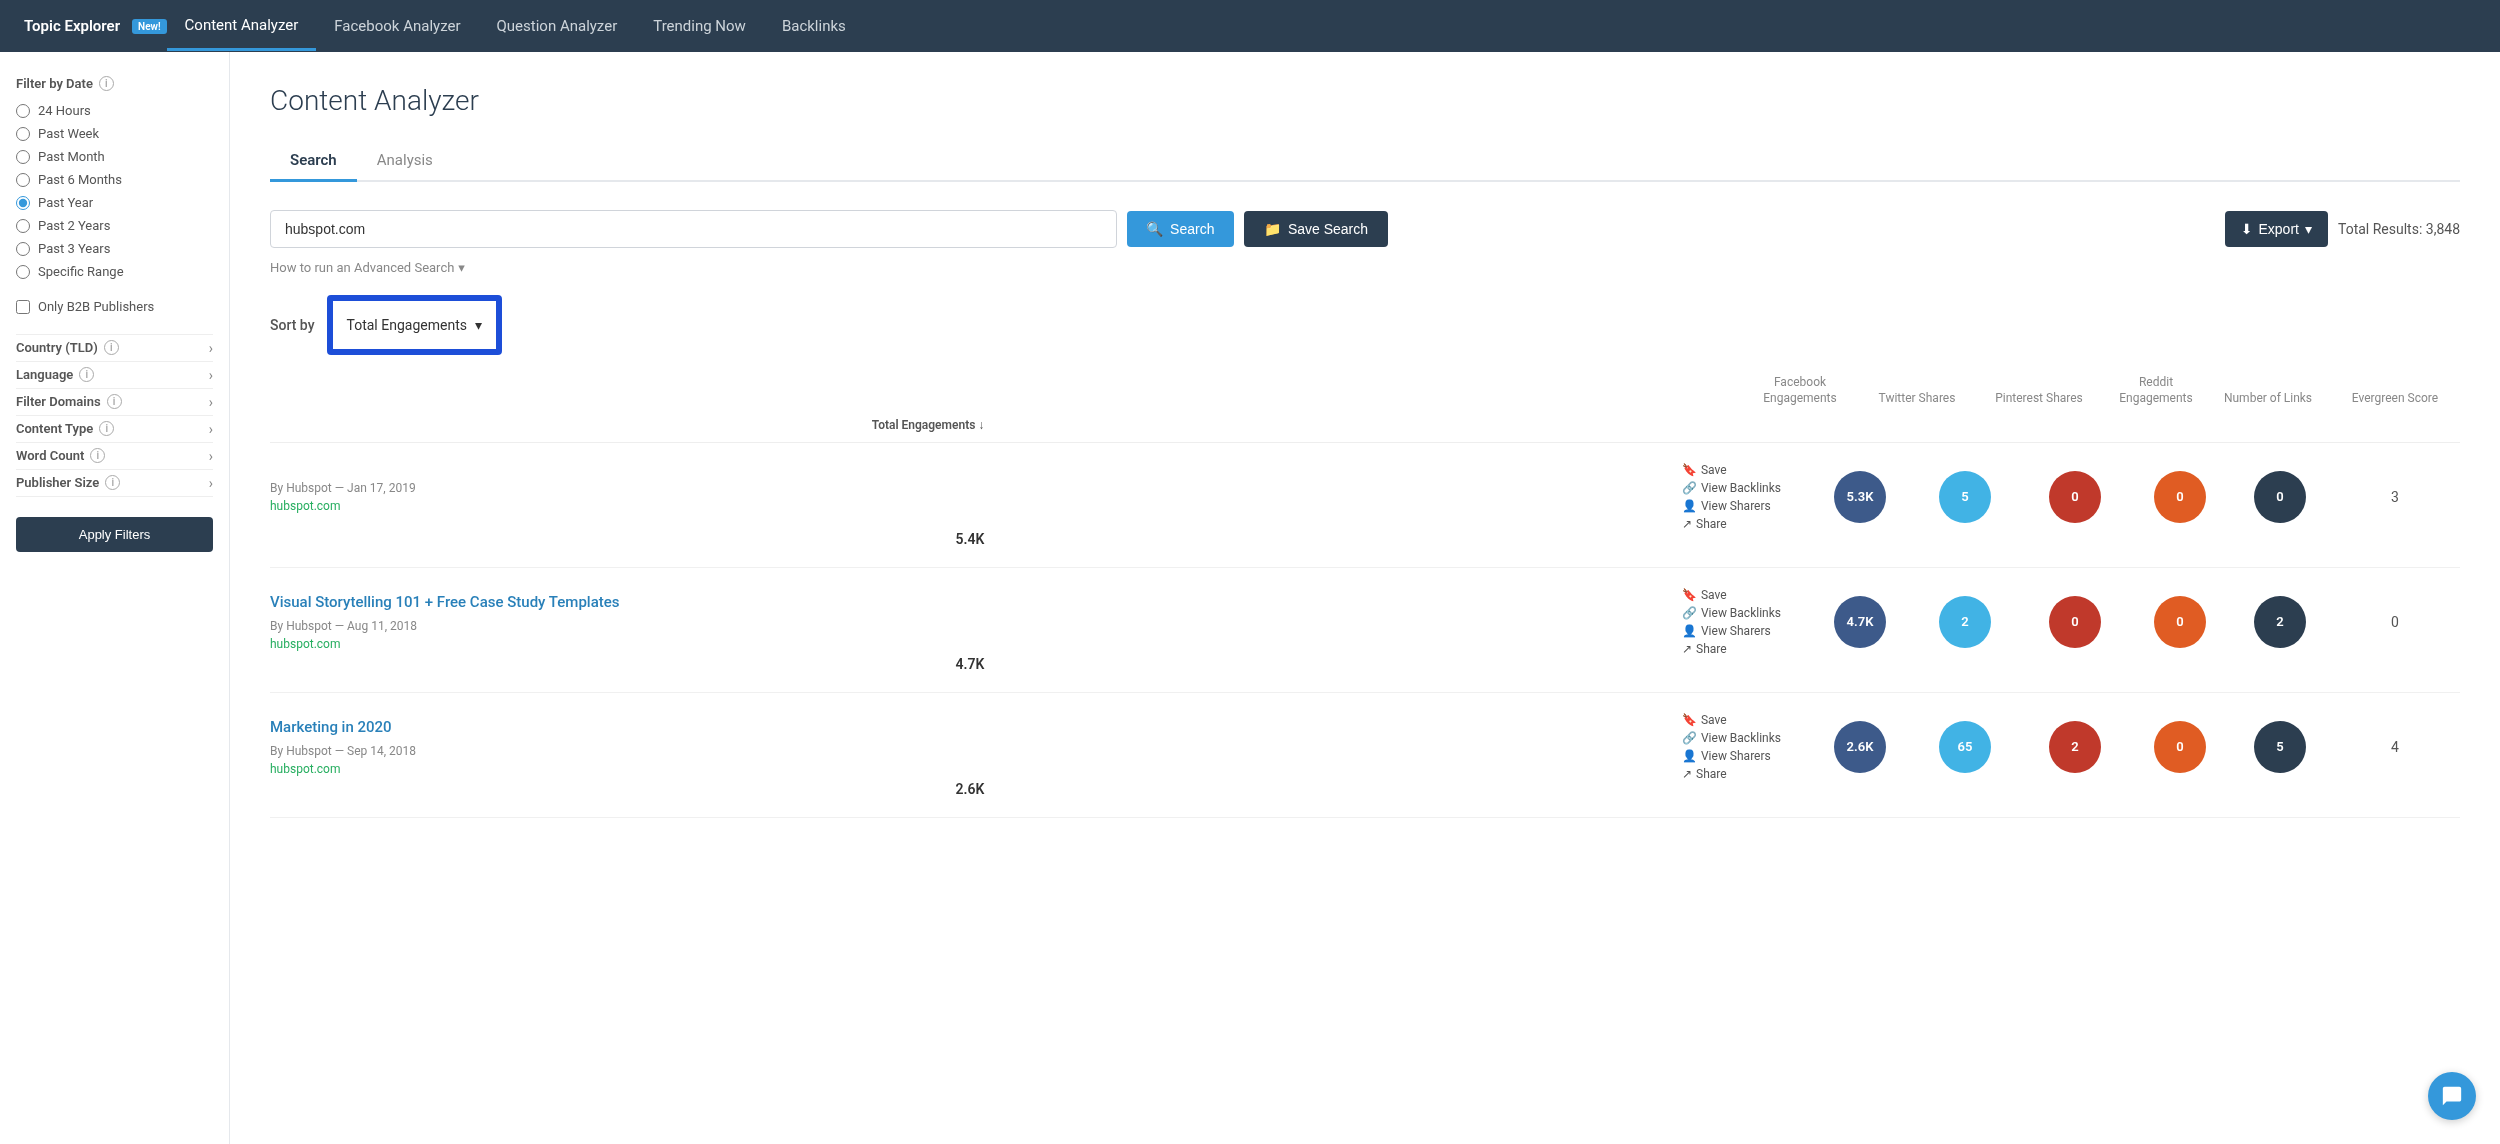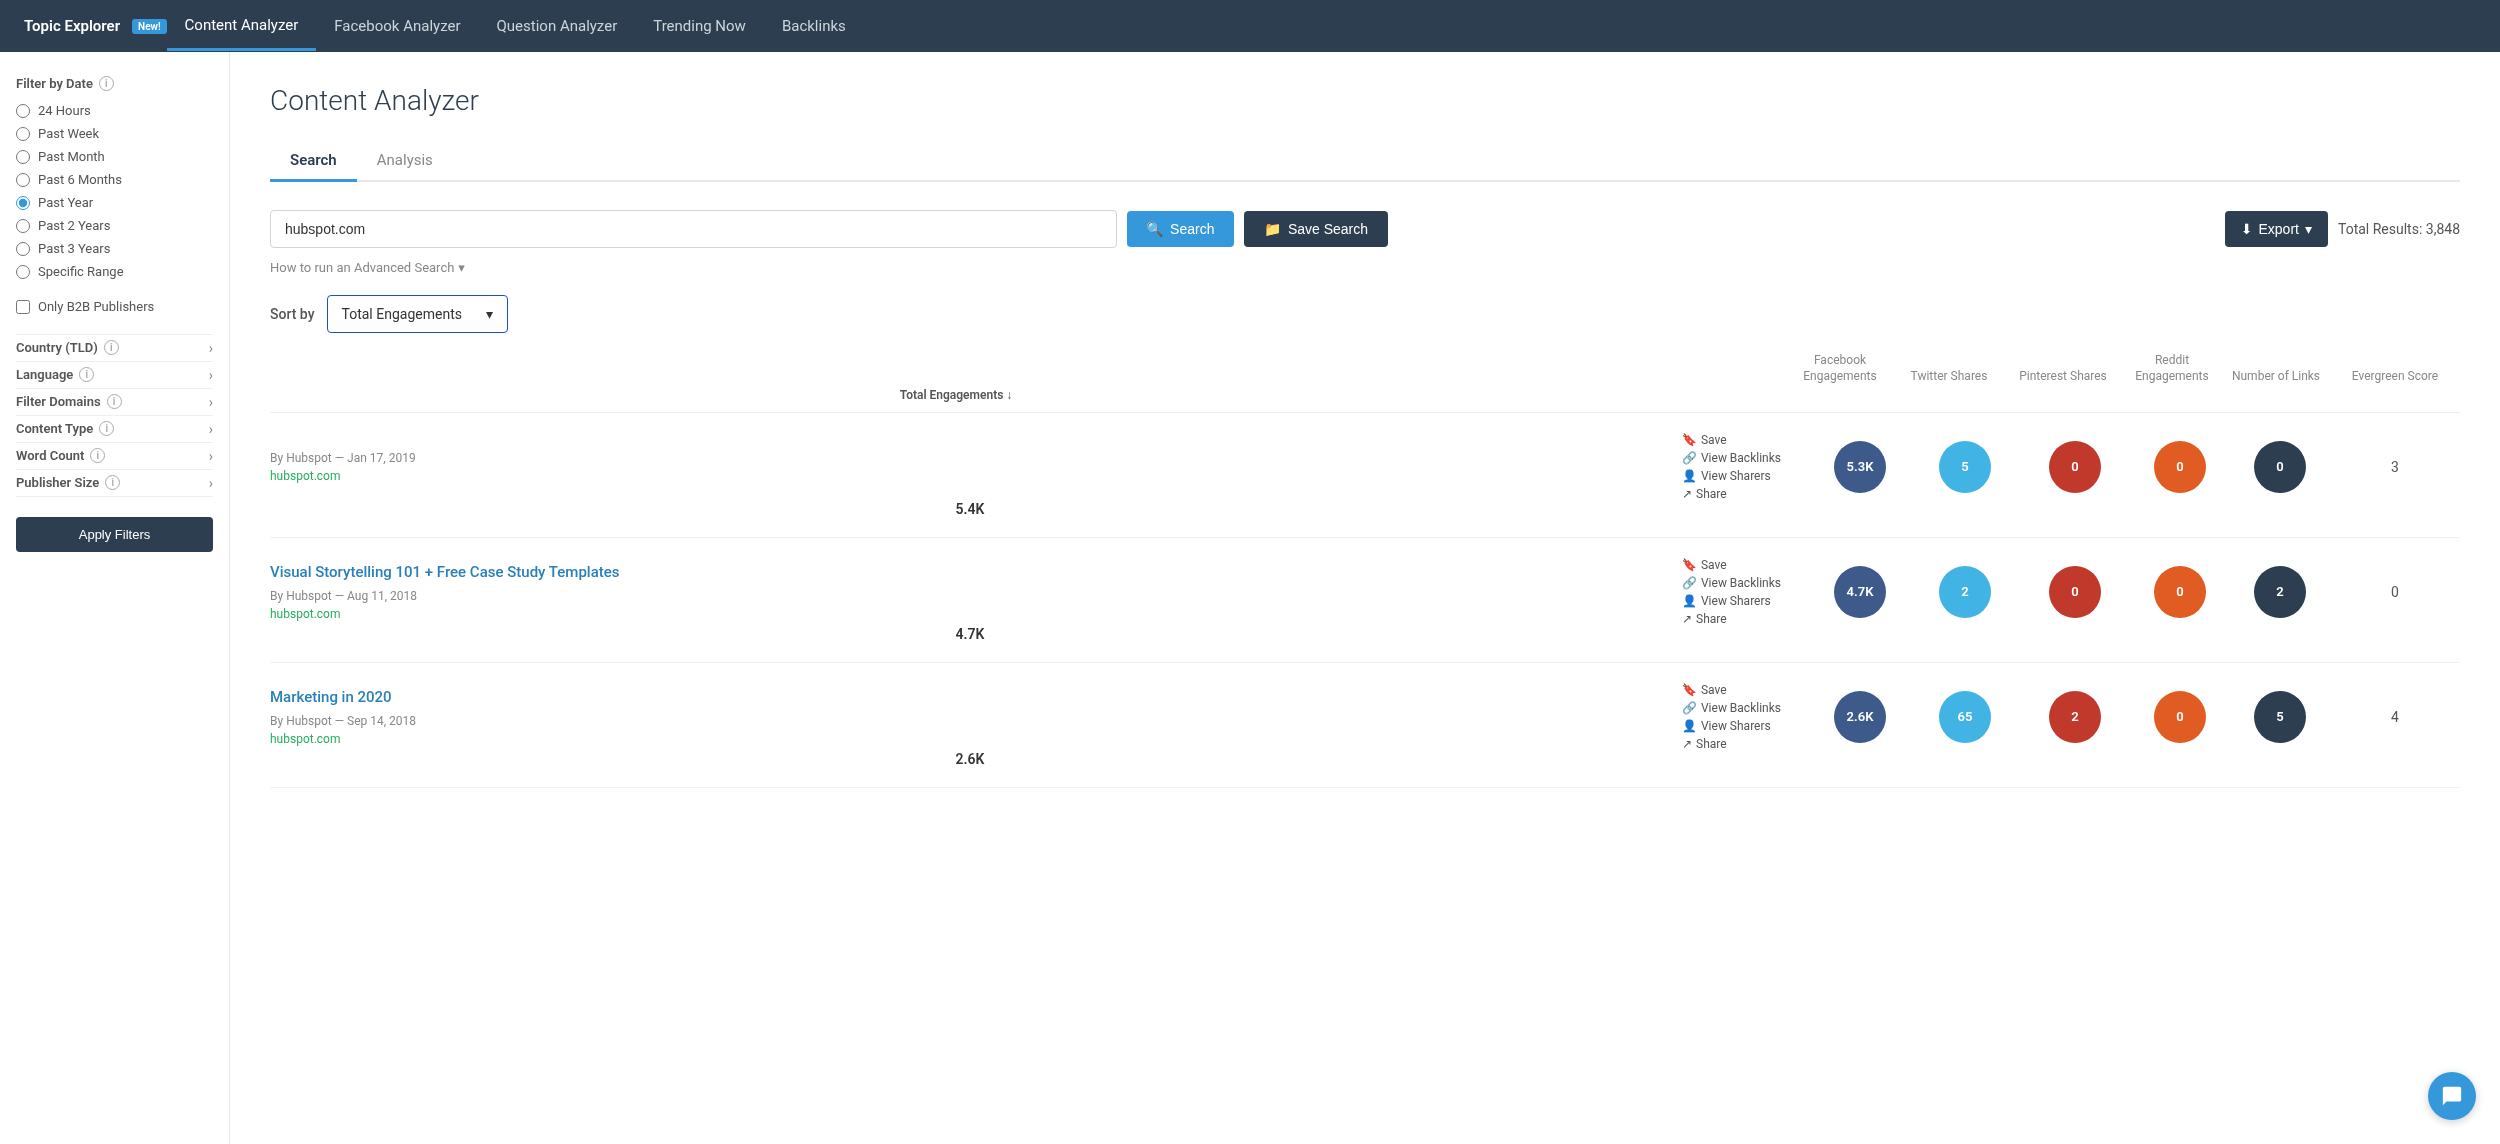--- a/index.html
+++ b/index.html
@@ -257,37 +257,37 @@
       align-items: center;
       gap: 12px;
       margin-bottom: 20px;
     }
     .sort-label {
       font-size: 14px;
       color: #555;
       font-weight: 500;
     }
     .sort-dropdown {
-      border: 1px solid #1d4ed8;
+      border: 6px solid #1d4ed8;
       border-radius: 4px;
-      padding: 10px 14px;
+      padding: 16px 14px;
       font-size: 14px;
       color: #333;
       cursor: pointer;
       display: flex;
       align-items: center;
-      gap: 24px;
+      gap: 8px;
       background: #fff;
     }
 
     
     .col-headers {
       display: grid;
       grid-template-columns: 1fr 140px 100px 110px 110px 100px 100px 130px;
-      gap: 4px;
+      gap: 12px;
       margin-bottom: 0;
       padding: 0 0 8px 0;
       border-bottom: 1px solid #eee;
       align-items: end;
     }
     .col-header {
       font-size: 12px;
       color: #888;
       text-align: center;
       line-height: 1.3;

